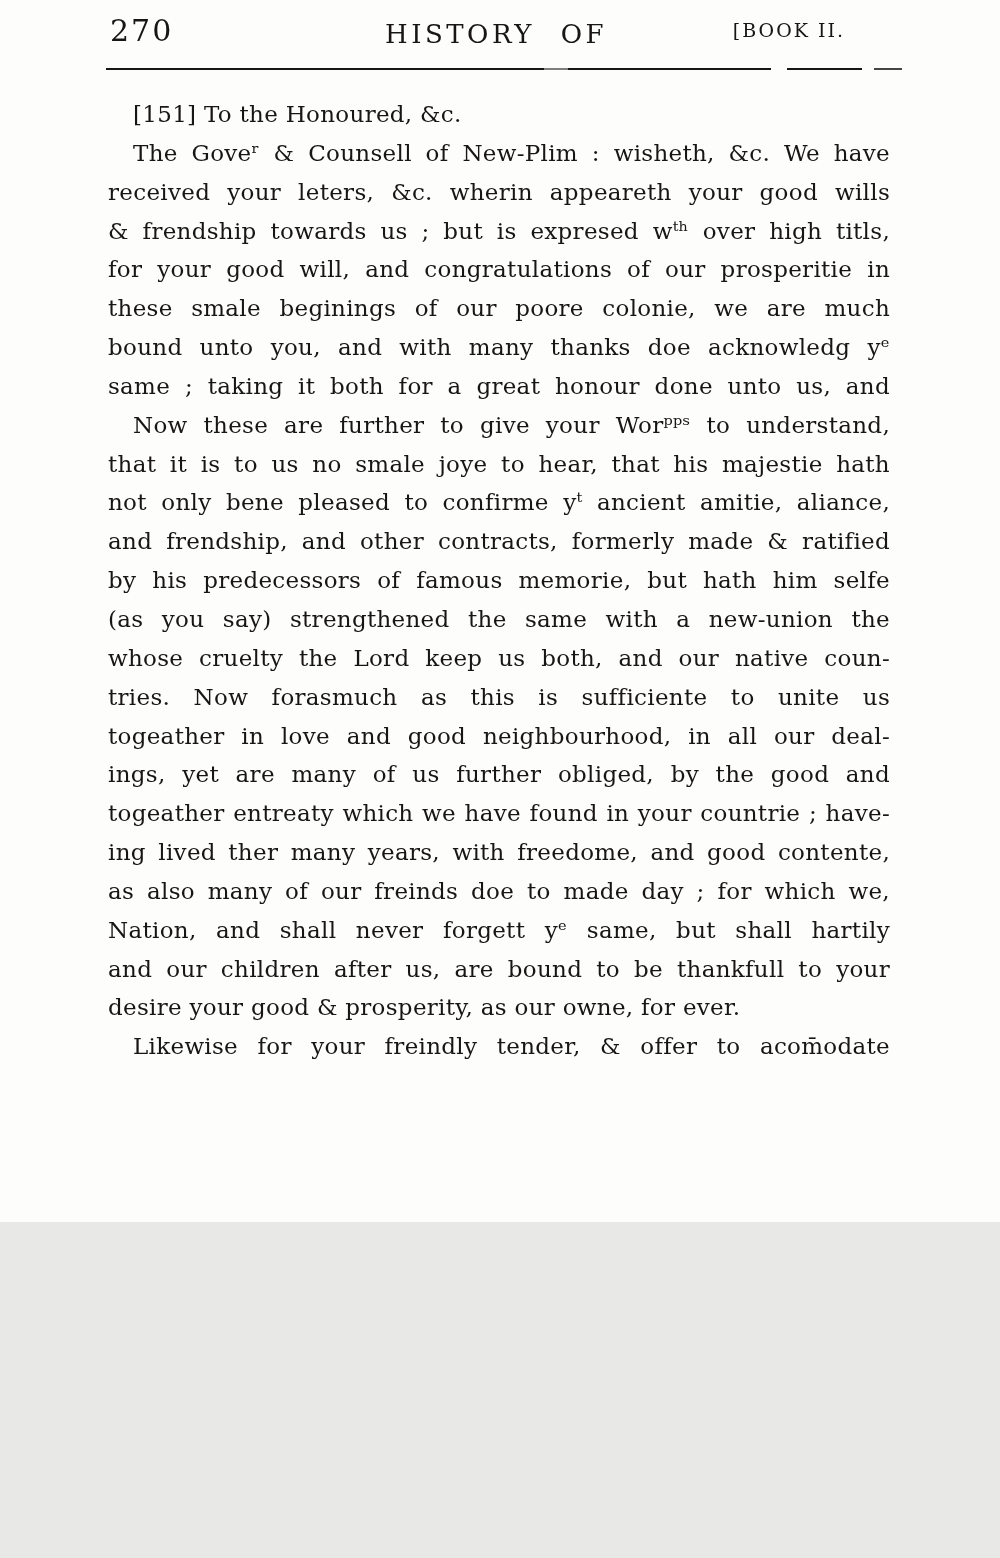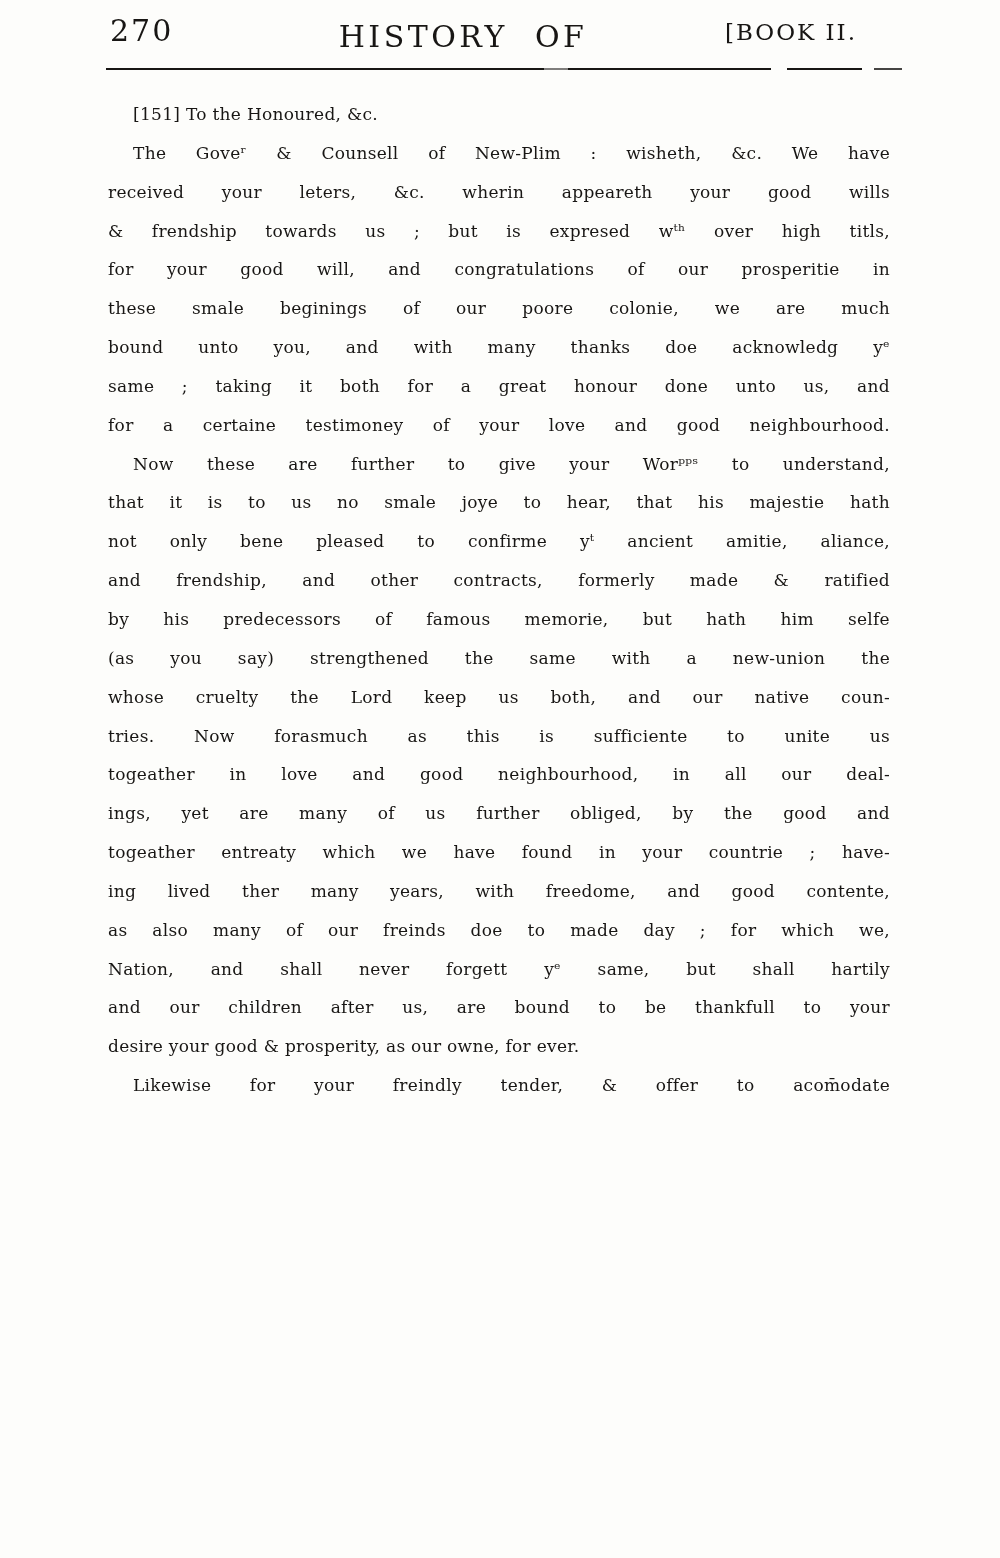--- a/index.html
+++ b/index.html
@@ -4,51 +4,51 @@
 <style>
   :root {
     --paper: #fdfdfb;
     --ink: #181614;
   }
   * { margin: 0; padding: 0; box-sizing: border-box; }
   html, body { background: #e8e8e6; }
   .page {
     position: relative;
     width: 1000px;
-    height: 1558px;
+    height: 1222px;
     background: var(--paper);
     font-family: "DejaVu Serif", "DejaVu Sans", "Liberation Serif", serif;
     color: var(--ink);
     overflow: hidden;
     text-decoration: underline;
   }
   
   .running-head { position: absolute; top: 0; left: 0; width: 100%; height: 60px; }
   .pagenum {
     position: absolute;
     left: 110px;
     top: 13px;
     font-size: 30px;
     letter-spacing: 2px;
   }
   .running-title {
     position: absolute;
-    left: 463px;
+    left: 496px;
     top: 19px;
     transform: translateX(-50%);
-    font-size: 30px;
+    font-size: 26px;
     letter-spacing: 3.5px;
     word-spacing: 14px;
     white-space: nowrap;
   }
   .book-label {
     position: absolute;
-    right: 143px;
+    right: 155px;
     top: 19px;
-    font-size: 23px;
+    font-size: 19px;
     letter-spacing: 2px;
     white-space: nowrap;
   }
   
   .rule {
     position: absolute;
     top: 68px;
     left: 106px;
     width: 796px;
     height: 2px;
@@ -62,21 +62,21 @@
       rgba(24,22,20,.8) 96.5%, rgba(24,22,20,.8) 100%);
   }
   
   .page-body {
     position: absolute;
     top: 95px;
     left: 108px;
     width: 782px;
   }
   .line {
-    font-size: 17px;
+    font-size: 23px;
     line-height: 38.85px;
     letter-spacing: 0.3px;
     white-space: normal;
     text-align: justify;
     text-align-last: justify;
   }
   .line.short {
     text-align: left;
     text-align-last: left;
   }
@@ -97,21 +97,20 @@
 
   <main class="page-body">
       <div class="line indent short">[151] To the Honoured, &amp;c.</div>
       <div class="line indent">The Goveʳ &amp; Counsell of New-Plim : wisheth, &amp;c. We have</div>
       <div class="line">received your leters, &amp;c. wherin appeareth your good wills</div>
       <div class="line">&amp; frendship towards us ; but is expresed wᵗʰ over high titls,</div>
       <div class="line">for your good will, and congratulations of our prosperitie in</div>
       <div class="line">these smale beginings of our poore colonie, we are much</div>
       <div class="line">bound unto you, and with many thanks doe acknowledg yᵉ</div>
       <div class="line">same ; taking it both for a great honour done unto us, and</div>
-      <div class="line">for a certaine testimoney of your love and good neighbourhood.</div>
       <div class="line indent">Now these are further to give your Worᵖᵖˢ to understand,</div>
       <div class="line">that it is to us no smale joye to hear, that his majestie hath</div>
       <div class="line">not only bene pleased to confirme yᵗ ancient amitie, aliance,</div>
       <div class="line">and frendship, and other contracts, formerly made &amp; ratified</div>
       <div class="line">by his predecessors of famous memorie, but hath him selfe</div>
       <div class="line">(as you say) strengthened the same with a new-union the</div>
       <div class="line">whose cruelty the Lord keep us both, and our native coun-</div>
       <div class="line">tries. Now forasmuch as this is sufficiente to unite us</div>
       <div class="line">togeather in love and good neighbourhood, in all our deal-</div>
       <div class="line">ings, yet are many of us further obliged, by the good and</div>

